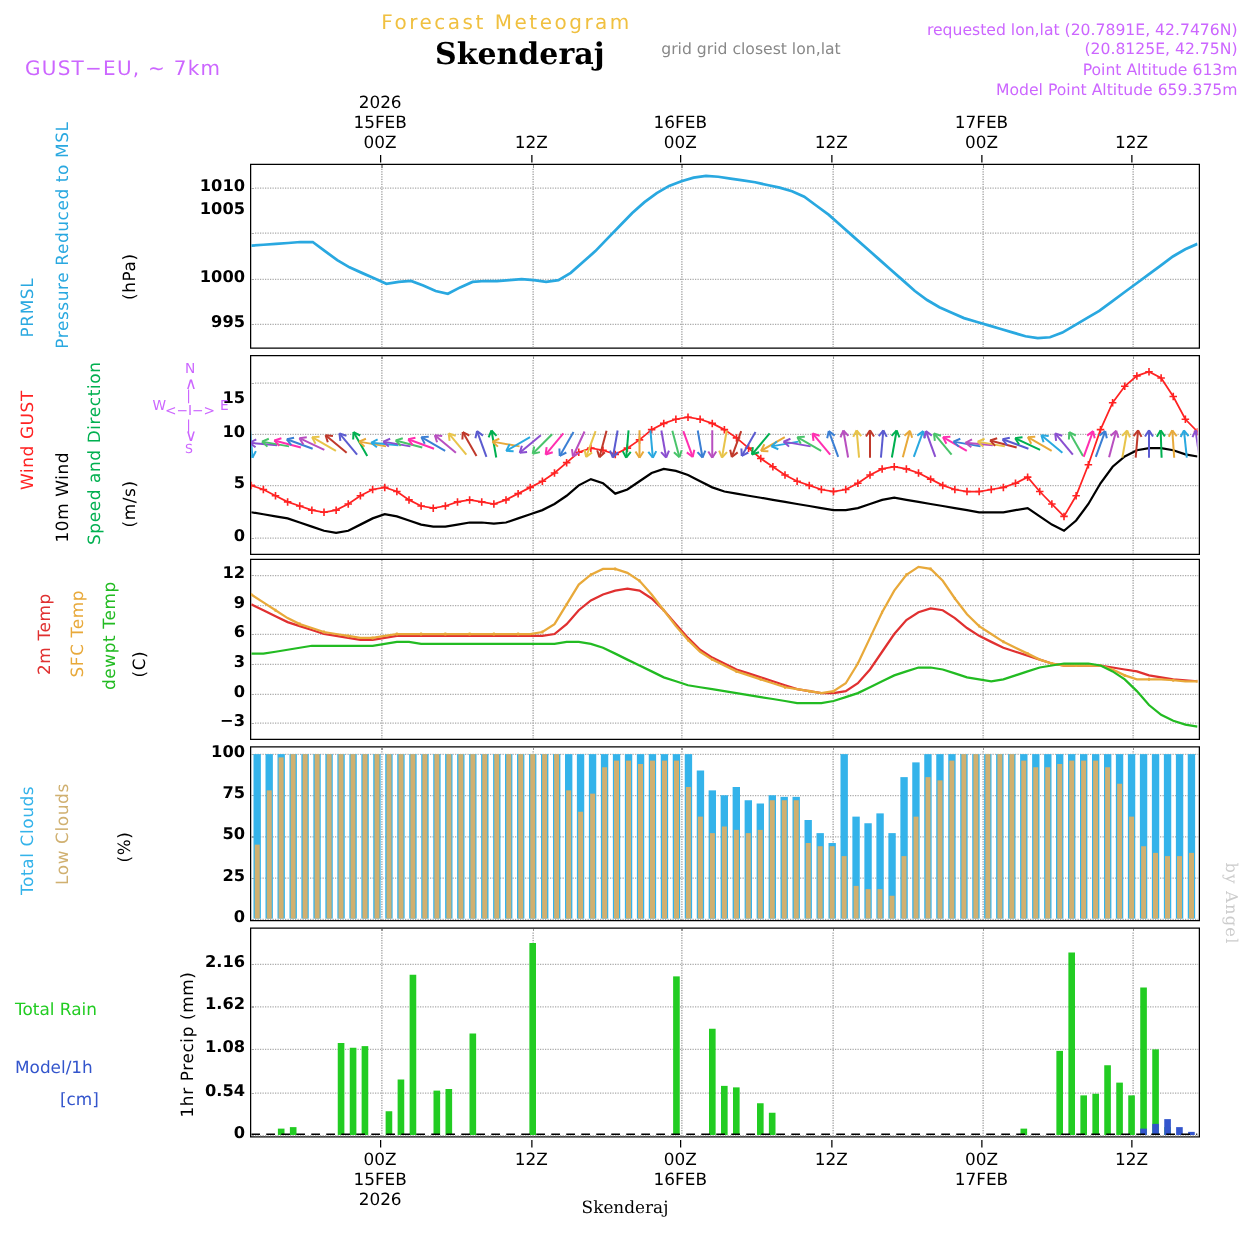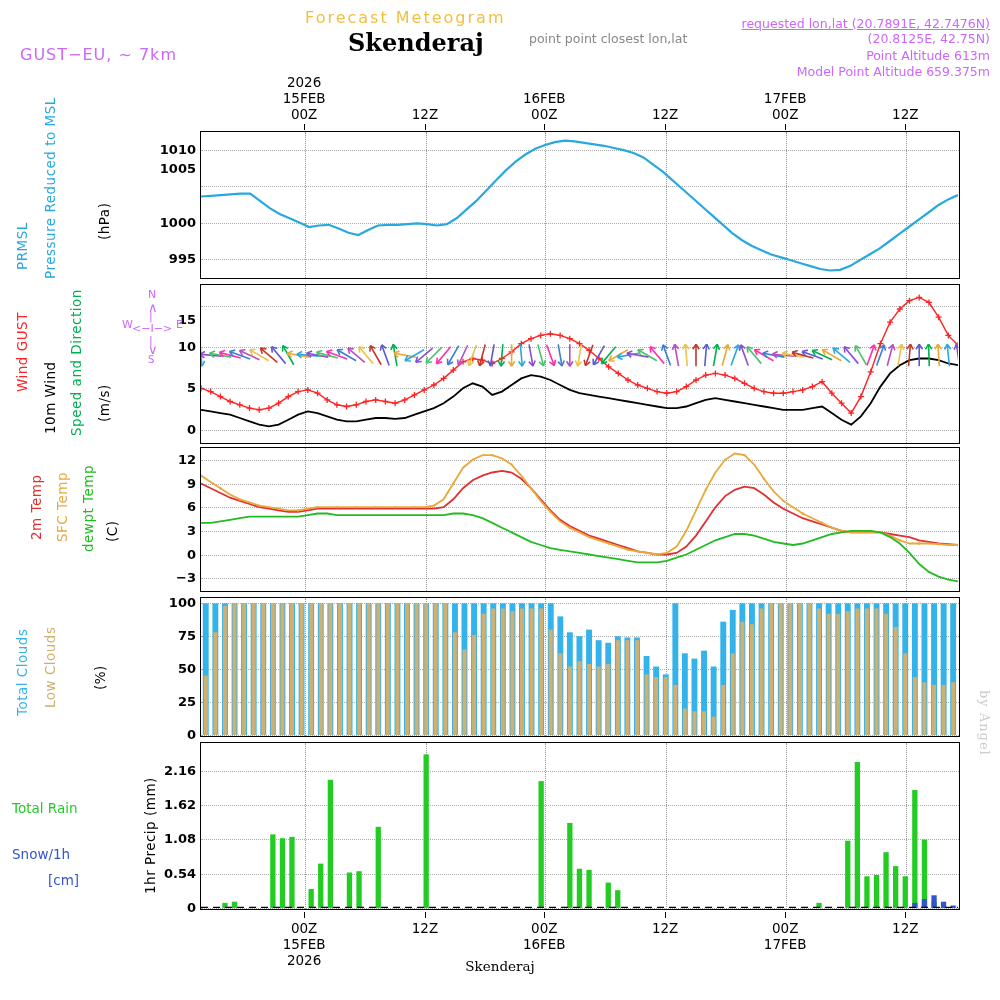--- a/index.html
+++ b/index.html
@@ -19,21 +19,21 @@
   #hdr-title {
     left:348px; top:28px; font-size:24px; font-weight:bold; color:#000;
     font-family:"DejaVu Serif", serif;
   }
   #hdr-model {
     left:20px; top:45px; font-size:16px; color:#cc66ff; letter-spacing:1px;
   }
   .hdr-right {
     color:#cc66ff; font-size:12.5px; text-align:right; right:10px;
   }
-  #hdr-req  { top:16px;text-decoration:underline; }
+  #hdr-req  { top:16px; }
   #hdr-grid { top:31px; }
   #hdr-alt  { top:48px; }
   #hdr-malt { top:64px; }
   #hdr-grid-pre { left:529px; top:31px; font-size:12.5px; color:#888; }
 
   
   #watermark {
     right:8px; top:690px; color:#cccccc; font-size:13px;
     writing-mode:vertical-rl; letter-spacing:1px;
     font-family:"DejaVu Serif", serif;
@@ -72,21 +72,21 @@
   svg { display:block; }
   .nosel { user-select:none; }
 </style>
 </head>
 <body class="nosel">
 
 <div class="abs" id="hdr-forecast">Forecast Meteogram</div>
 <div class="abs" id="hdr-title">Skenderaj</div>
 <div class="abs" id="hdr-model">GUST−EU, ~ 7km</div>
 <div class="abs hdr-right" id="hdr-req">requested lon,lat (20.7891E, 42.7476N)</div>
-<div class="abs" id="hdr-grid-pre">point point closest lon,lat</div>
+<div class="abs" id="hdr-grid-pre">grid grid closest lon,lat</div>
 <div class="abs hdr-right" id="hdr-grid">(20.8125E, 42.75N)</div>
 <div class="abs hdr-right" id="hdr-alt">Point Altitude 613m</div>
 <div class="abs hdr-right" id="hdr-malt">Model Point Altitude 659.375m</div>
 <div class="abs" id="watermark">by Angel</div>
 
 <div class="abs" id="top-axis" style="left:200px;top:78px;width:760px;height:52px;">
     <div class="tick-mark" style="left: 104.12px; bottom: 0px;"></div>
     <div class="ttick" style="left: 104.12px; bottom: 8px;">
       <div>2026</div>
       <div>15FEB</div>
@@ -773,21 +773,21 @@
 <div class="abs rot" style="left:28px; top:460px; height:80px; color:#e03030;">2m Temp</div>
 <div class="abs rot" style="left:54px; top:458px; height:84px; color:#e8a93a;">SFC Temp</div>
 <div class="abs rot" style="left:80px; top:452px; height:100px; color:#22bb22;">dewpt Temp</div>
 <div class="abs rot" style="left:104px; top:492px; height:50px; color:#000;">(C)</div>
 
 <div class="abs rot" style="left:14px; top:608px; height:108px; color:#34b3ea;">Total Clouds</div>
 <div class="abs rot" style="left:42px; top:612px; height:96px; color:#d0b070;">Low Clouds</div>
 <div class="abs rot" style="left:92px; top:648px; height:42px; color:#000;">(%)</div>
 
 <div class="abs" style="left:12px; top:800px; color:#22cc22; font-size:13.5px;">Total   Rain</div>
-<div class="abs" style="left:12px; top:846px; color:#3355cc; font-size:13.5px;">Snow/1h</div>
+<div class="abs" style="left:12px; top:846px; color:#3355cc; font-size:13.5px;">Model/1h</div>
 <div class="abs" style="left:48px; top:872px; color:#3355cc; font-size:13.5px;">[cm]</div>
 <div class="abs rot" style="left:142px; top:742px; height:152px; color:#000;">1hr Precip (mm)</div>
 
 <div class="abs" id="bottom-axis" style="left:200px; top:912px; width:760px; height:46px;">
     <div class="tick-mark" style="left: 104.12px; top: 0px;"></div>
     <div class="ttick" style="left: 104.12px; top: 8px;">
       <div>00Z</div>
       <div>15FEB</div>
       <div>2026</div>
     </div>

